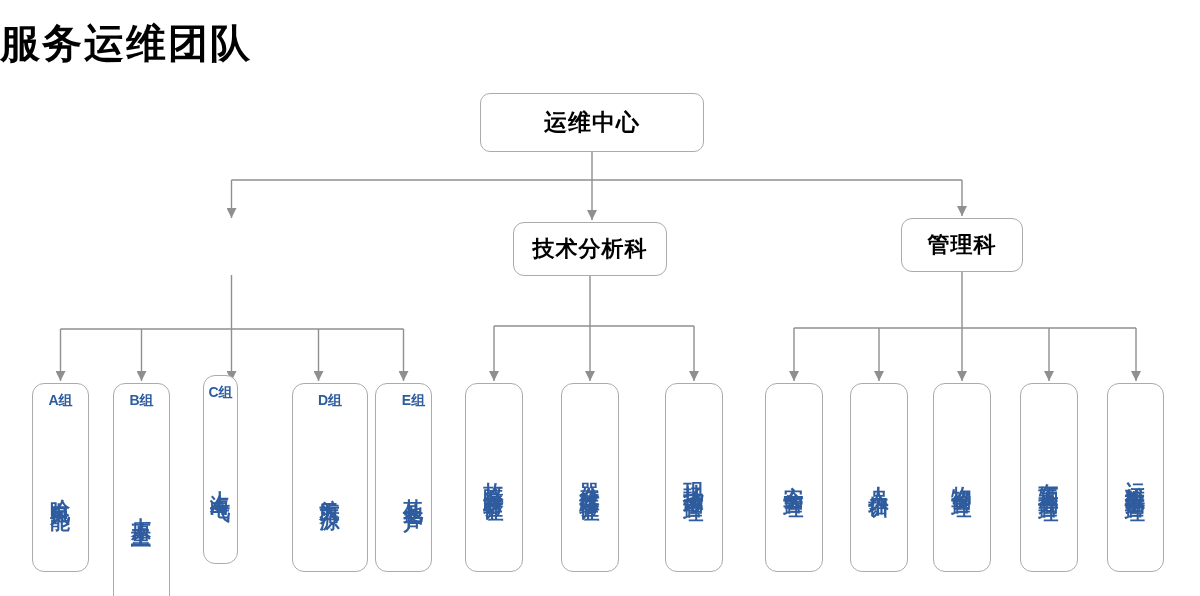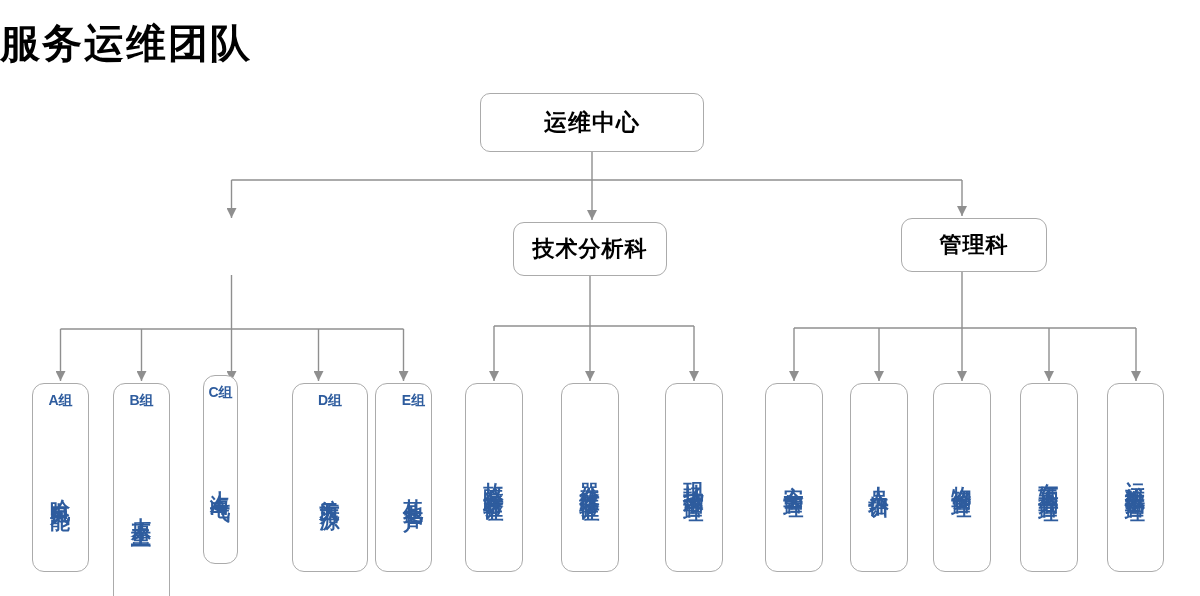--- a/index.html
+++ b/index.html
@@ -115,21 +115,21 @@
     <line x1="1136" y1="328" x2="1136" y2="381" marker-end="url(#arw)"></line>
   </svg>
 
   <div class="node root" style="left:480px; top:93px; width:224px; height:59px;text-align:right;">
     <span>运维中心</span>
   </div>
 
   <div class="node section" style="left:513px; top:222px; width:154px; height:54px;">
     <span>技术分析科</span>
   </div>
-  <div class="node section" style="left:901px; top:218px; width:146px; height:54px;">
+  <div class="node section" style="left:901px; top:218px; width:122px; height:54px;">
     <span>管理科</span>
   </div>
 
   <div class="node leaf" style="left:32px; top:383px; width:57px; height:189px;">
     <div class="leaf-group">A组</div>
     <div class="leaf-name">哈电风能</div>
   </div>
   <div class="node leaf" style="left:113px; top:383px; width:57px; height:227px;">
     <div class="leaf-group">B组</div>
     <div class="leaf-name">太原重工</div>

